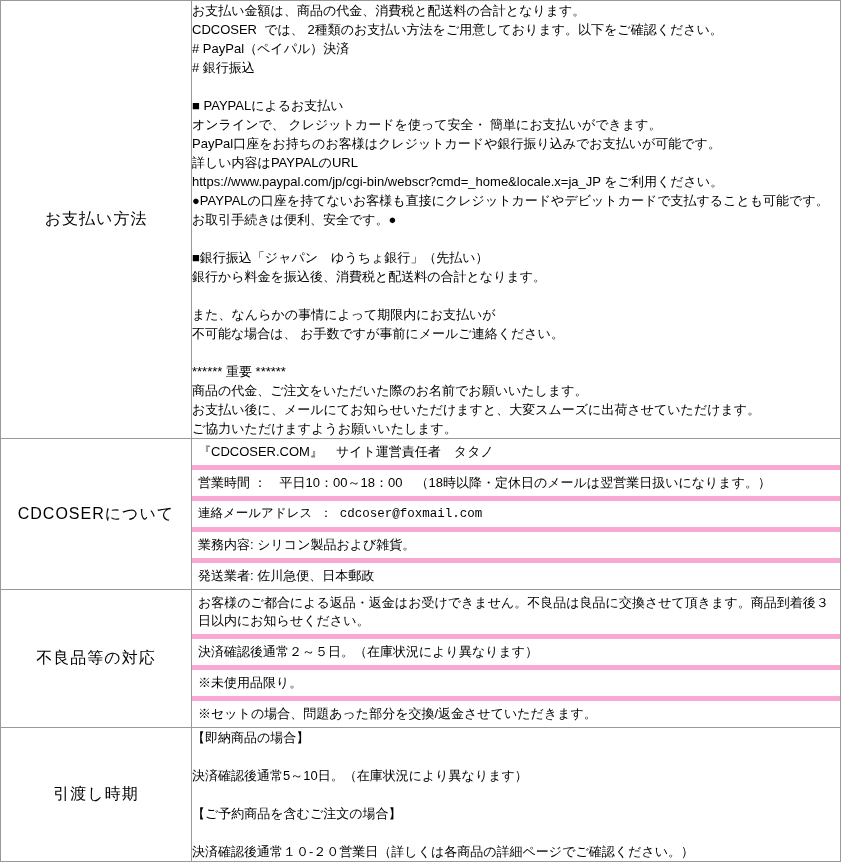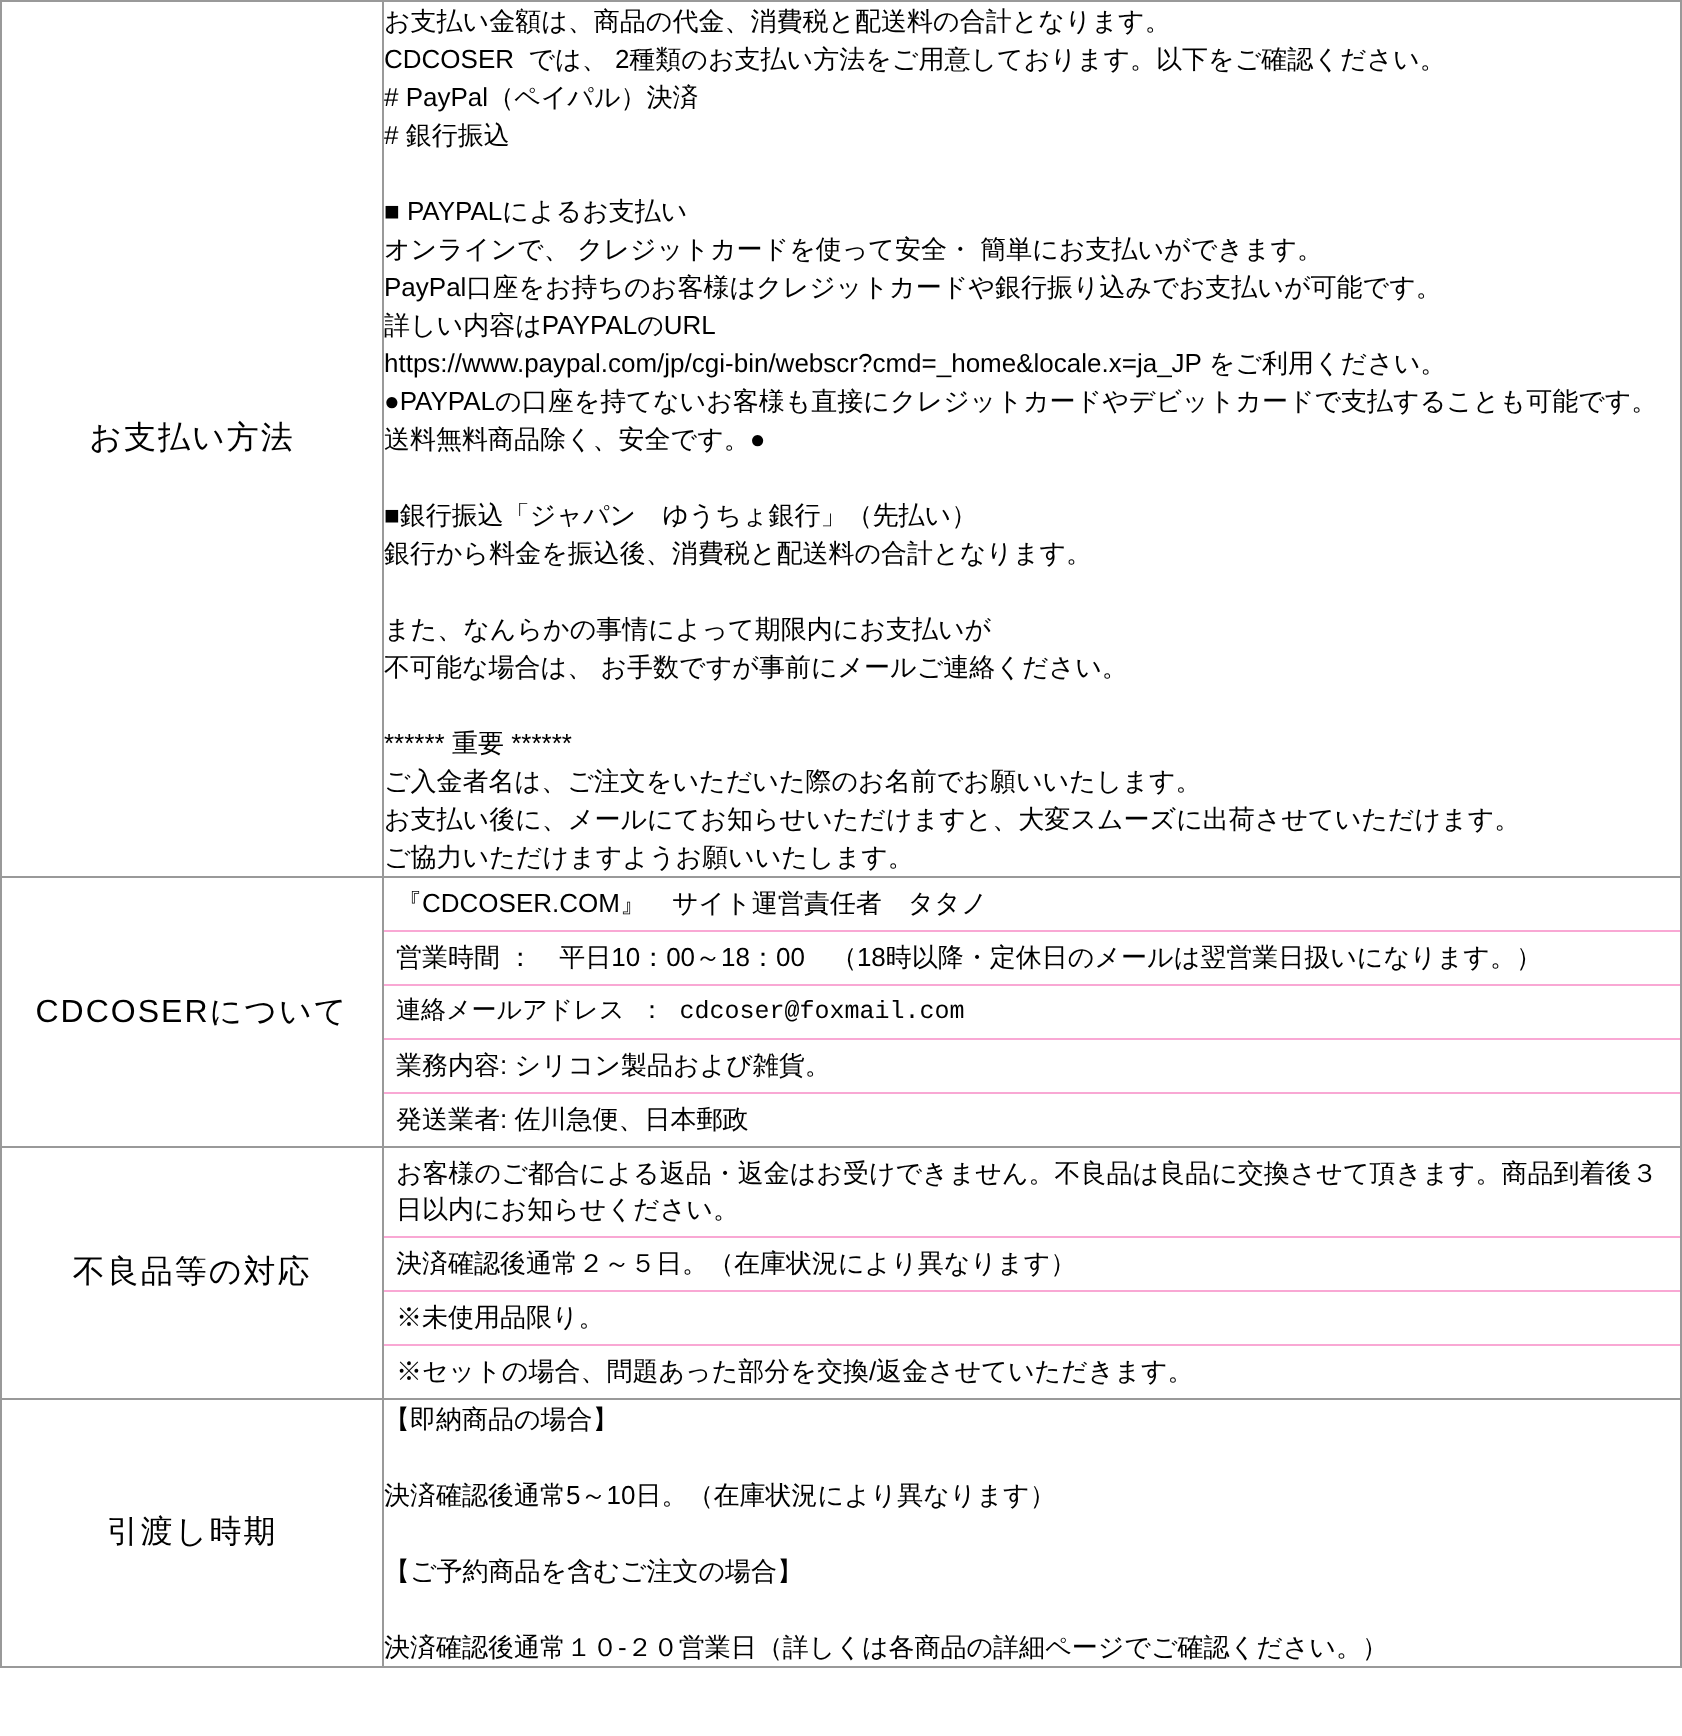--- a/index.html
+++ b/index.html
@@ -51,21 +51,21 @@
     height: 19px;
   }
   .mono-ish {
     font-family: "Liberation Mono", monospace;
     font-size: 12.5px;
   }
   .sub-rows {
     display: block;
   }
   .sub-rows > div {
-    border-bottom: 1px solid #f9a8d4;
+    border-bottom: 5px solid #f9a8d4;
     padding: 4px 6px;
     line-height: 18px;
   }
   .sub-rows > div:last-child {
     border-bottom: none;
   }
   .tight > div {
     min-height: 18px;
     line-height: 18px;
   }
@@ -95,30 +95,30 @@
             <div>CDCOSER  では、 2種類のお支払い方法をご用意しております。以下をご確認ください。</div>
             <div># PayPal（ペイパル）決済</div>
             <div># 銀行振込</div>
             <div class="blank"></div>
             <div>■ PAYPALによるお支払い</div>
             <div>オンラインで、 クレジットカードを使って安全・ 簡単にお支払いができます。</div>
             <div>PayPal口座をお持ちのお客様はクレジットカードや銀行振り込みでお支払いが可能です。</div>
             <div>詳しい内容はPAYPALのURL</div>
             <div>https://www.paypal.com/jp/cgi-bin/webscr?cmd=_home&amp;locale.x=ja_JP をご利用ください。</div>
             <div>●PAYPALの口座を持てないお客様も直接にクレジットカードやデビットカードで支払することも可能です。</div>
-            <div>送料無料商品除く、安全です。●</div>
+            <div>お取引手続きは便利、安全です。●</div>
             <div class="blank"></div>
             <div>■銀行振込「ジャパン　ゆうちょ銀行」（先払い）</div>
             <div>銀行から料金を振込後、消費税と配送料の合計となります。</div>
             <div class="blank"></div>
             <div>また、なんらかの事情によって期限内にお支払いが</div>
             <div>不可能な場合は、 お手数ですが事前にメールご連絡ください。</div>
             <div class="blank"></div>
             <div>****** 重要 ******</div>
-            <div>ご入金者名は、ご注文をいただいた際のお名前でお願いいたします。</div>
+            <div>商品の代金、ご注文をいただいた際のお名前でお願いいたします。</div>
             <div>お支払い後に、メールにてお知らせいただけますと、大変スムーズに出荷させていただけます。</div>
             <div>ご協力いただけますようお願いいたします。</div>
           </div>
         </td>
       </tr>
 
       <tr>
         <td class="label">CDCOSERについて</td>
         <td class="value" style="padding:0;">
           <div class="sub-rows">

